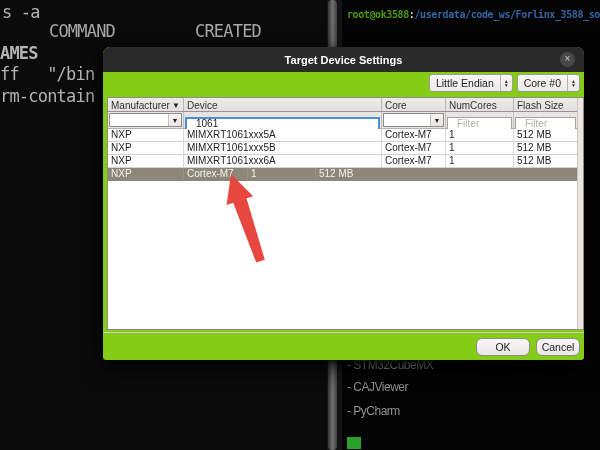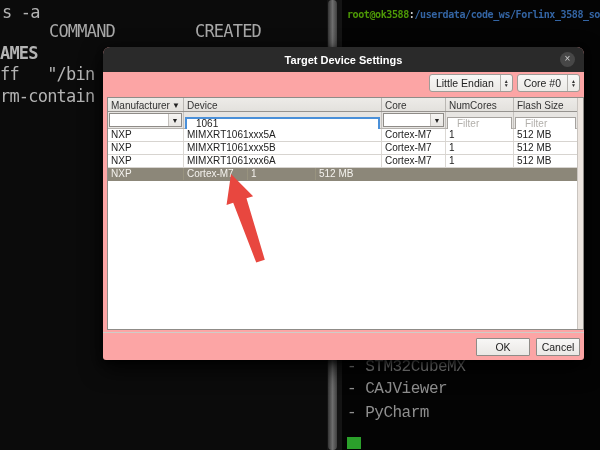--- a/index.html
+++ b/index.html
@@ -21,30 +21,30 @@
   .divider { position:absolute; left:327px; top:0; width:15px; height:450px; background:#141414; }
   .divider-bar { position:absolute; left:1px; top:0; width:9px; height:450px;
                  background:linear-gradient(90deg,#353535,#6e6e6e 50%,#404040); border-radius:4px; }
 
   .right-pane { position:absolute; left:342px; top:0; width:258px; height:450px; background:#040404; overflow:hidden; }
   .prompt-line { position:absolute; left:5px; top:9px; font-family:"DejaVu Sans Mono", monospace;
                  font-weight:bold; font-size:10px; letter-spacing:-0.4px; white-space:nowrap; }
   .prompt-user { color:#4e9a06; }
   .prompt-sep { color:#c8c8c8; }
   .prompt-path { color:#3465a4; }
-  .menu-item { position:absolute; left:5px; font-family:Liberation Mono, monospace;
-               font-size:16px; letter-spacing:-0.5px; color:#8f8f8f; white-space:pre; }
+  .menu-item { position:absolute; left:5px; font-family:Liberation Sans, sans-serif;
+               font-size:12px; letter-spacing:-0.5px; color:#8f8f8f; white-space:pre; }
   .mi-0 { top:358px; }
   .mi-1 { top:380px; }
   .mi-2 { top:404px;text-align:right; }
   .cursor-block { position:absolute; left:5px; top:437px; width:14px; height:12px; background:#2ba02b; }
 
   
   .dialog { position:absolute; left:103px; top:47px; width:481px; height:313px;
-            background:#fca5a5; border-radius:7px 7px 3px 3px;
+            background:#84cc16; border-radius:7px 7px 3px 3px;
             box-shadow:0 8px 22px rgba(0,0,0,0.85), 0 2px 6px rgba(0,0,0,0.6); z-index:10; }
   .titlebar { position:relative; height:25px; background:#2a2a2a; border-radius:7px 7px 0 0;
               display:flex; align-items:center; justify-content:center; }
   .title { color:#fff; font-weight:bold; font-size:11px; }
   .close-btn { position:absolute; right:9px; top:5px; width:15px; height:15px; border-radius:50%;
                background:#474747; color:#cfcfcf; font-size:10px; line-height:14px; text-align:center;
                cursor:default; }
 
   .endian-row { position:absolute; left:9px; top:27px; right:4px; height:18px;
                 display:flex; justify-content:flex-end; gap:4px; }
@@ -89,21 +89,21 @@
           overflow:hidden; white-space:nowrap; line-height:12px; }
   .cell:last-child { border-right:none; }
   .row.selected { background:#8c8779; border-bottom:1px solid #8c8779; }
   .row.selected .cell { color:#f4f2ee; border-right-color:#98937f; }
   .list-empty { flex:1; background:#fff; }
 
   
   .btn-row { position:absolute; left:0; bottom:0; width:100%; height:28px;
              border-top:1px solid #cfccc7; display:flex; justify-content:flex-end;
              align-items:center; gap:6px; padding-right:4px; }
-  .btn { height:18px; border:1px solid #8f8c88; border-radius:1px;
+  .btn { height:18px; border:1px solid #8f8c88; border-radius:6px;
          background:linear-gradient(#f8f7f6,#eae8e5); font-size:10.5px; color:#222;
          display:flex; align-items:center; justify-content:center; cursor:default; }
   .btn-ok { width:54px; }
   .btn-cancel { width:44px; }
 
   
   .arrow-svg { position:absolute; left:0; top:0; width:600px; height:450px;
                z-index:20; pointer-events:none; }
 </style>
 </head>

